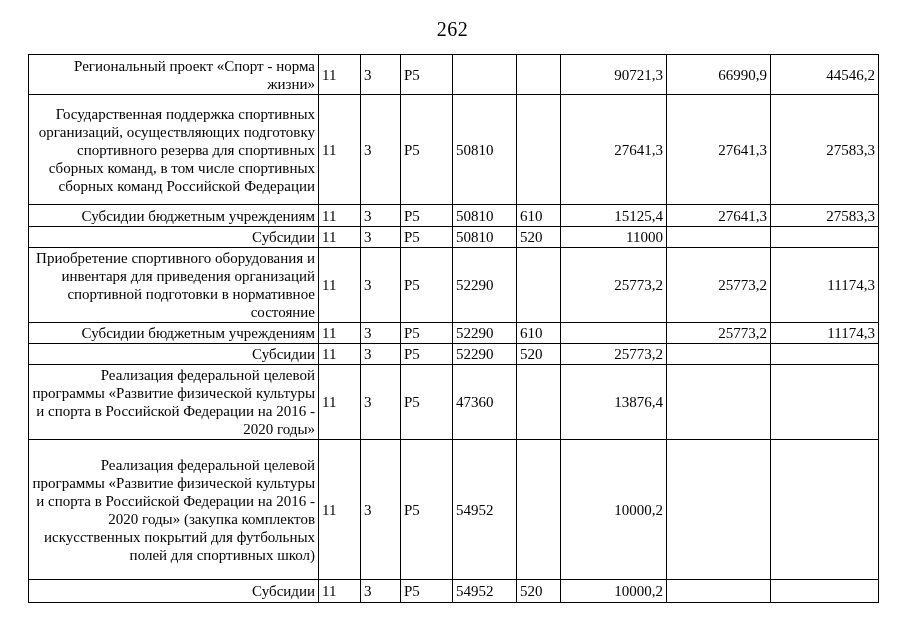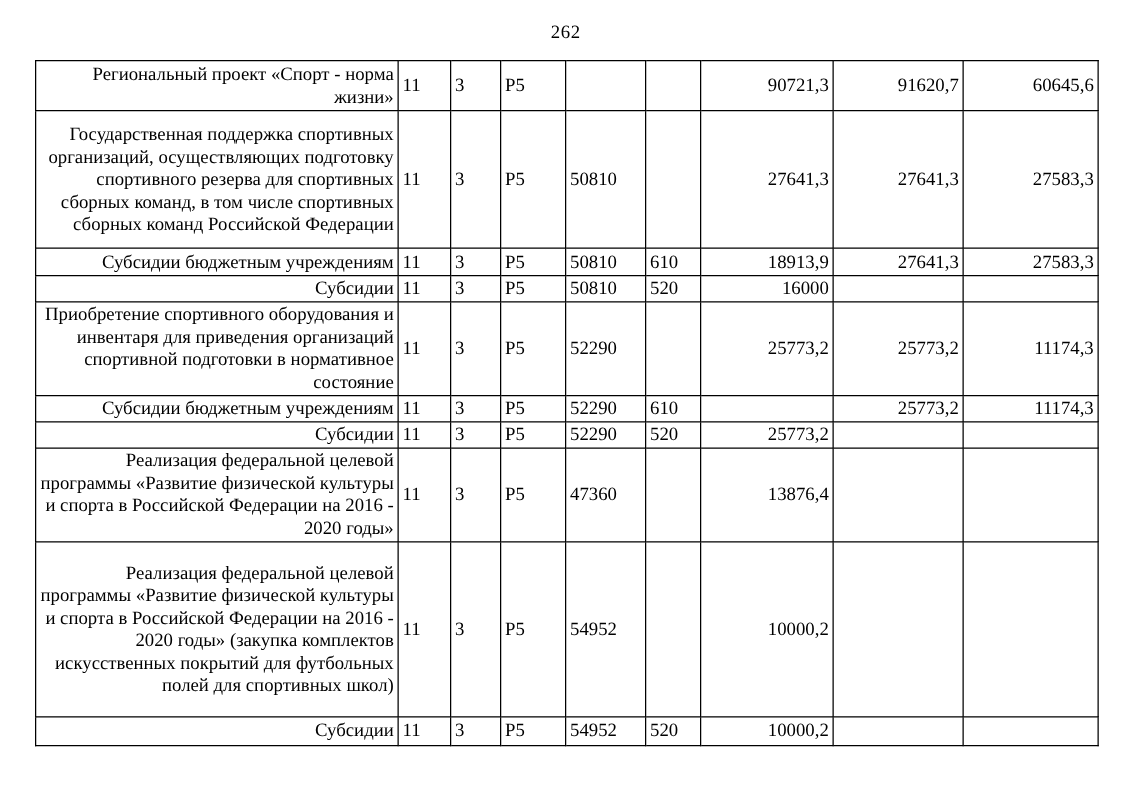--- a/index.html
+++ b/index.html
@@ -13,21 +13,21 @@
   .page {
     position: relative;
     width: 905px;
     height: 640px;
     background: #ffffff;
     overflow: hidden;
   }
   .page-number {
     text-align: center;
     padding-top: 18px;
-    font-size: 15px;
+    font-size: 20px;
     letter-spacing: 0.5px;
   }
   table.budget-table {
     border-collapse: collapse;
     table-layout: fixed;
     width: 850px;
     margin: 13px 0 0 28px;
   }
   table.budget-table td {
     border: 1px solid #000000;
@@ -71,53 +71,53 @@
     </colgroup>
     <tbody id="table-body">
         <tr style="height: 40px;">
           <td class="col-name">Региональный проект «Спорт - норма жизни»</td>
           <td class="col-c1">11</td>
           <td class="col-c2">3</td>
           <td class="col-c3">Р5</td>
           <td class="col-c4"></td>
           <td class="col-c5"></td>
           <td class="col-a1">90721,3</td>
-          <td class="col-a2">91620,7</td>
-          <td class="col-a3">60645,6</td>
+          <td class="col-a2">66990,9</td>
+          <td class="col-a3">44546,2</td>
         </tr>
         <tr style="height: 110px;">
           <td class="col-name">Государственная поддержка спортивных организаций, осуществляющих подготовку спортивного резерва для спортивных сборных команд, в том числе спортивных сборных команд Российской Федерации</td>
           <td class="col-c1">11</td>
           <td class="col-c2">3</td>
           <td class="col-c3">Р5</td>
           <td class="col-c4">50810</td>
           <td class="col-c5"></td>
           <td class="col-a1">27641,3</td>
           <td class="col-a2">27641,3</td>
           <td class="col-a3">27583,3</td>
         </tr>
         <tr style="height: 22px;">
           <td class="col-name">Субсидии бюджетным учреждениям</td>
           <td class="col-c1">11</td>
           <td class="col-c2">3</td>
           <td class="col-c3">Р5</td>
           <td class="col-c4">50810</td>
           <td class="col-c5">610</td>
-          <td class="col-a1">18913,9</td>
+          <td class="col-a1">15125,4</td>
           <td class="col-a2">27641,3</td>
           <td class="col-a3">27583,3</td>
         </tr>
         <tr style="height: 20px;">
           <td class="col-name">Субсидии</td>
           <td class="col-c1">11</td>
           <td class="col-c2">3</td>
           <td class="col-c3">Р5</td>
           <td class="col-c4">50810</td>
           <td class="col-c5">520</td>
-          <td class="col-a1">16000</td>
+          <td class="col-a1">11000</td>
           <td class="col-a2"></td>
           <td class="col-a3"></td>
         </tr>
         <tr style="height: 70px;">
           <td class="col-name">Приобретение спортивного оборудования и инвентаря для приведения организаций спортивной подготовки в нормативное состояние</td>
           <td class="col-c1">11</td>
           <td class="col-c2">3</td>
           <td class="col-c3">Р5</td>
           <td class="col-c4">52290</td>
           <td class="col-c5"></td>

